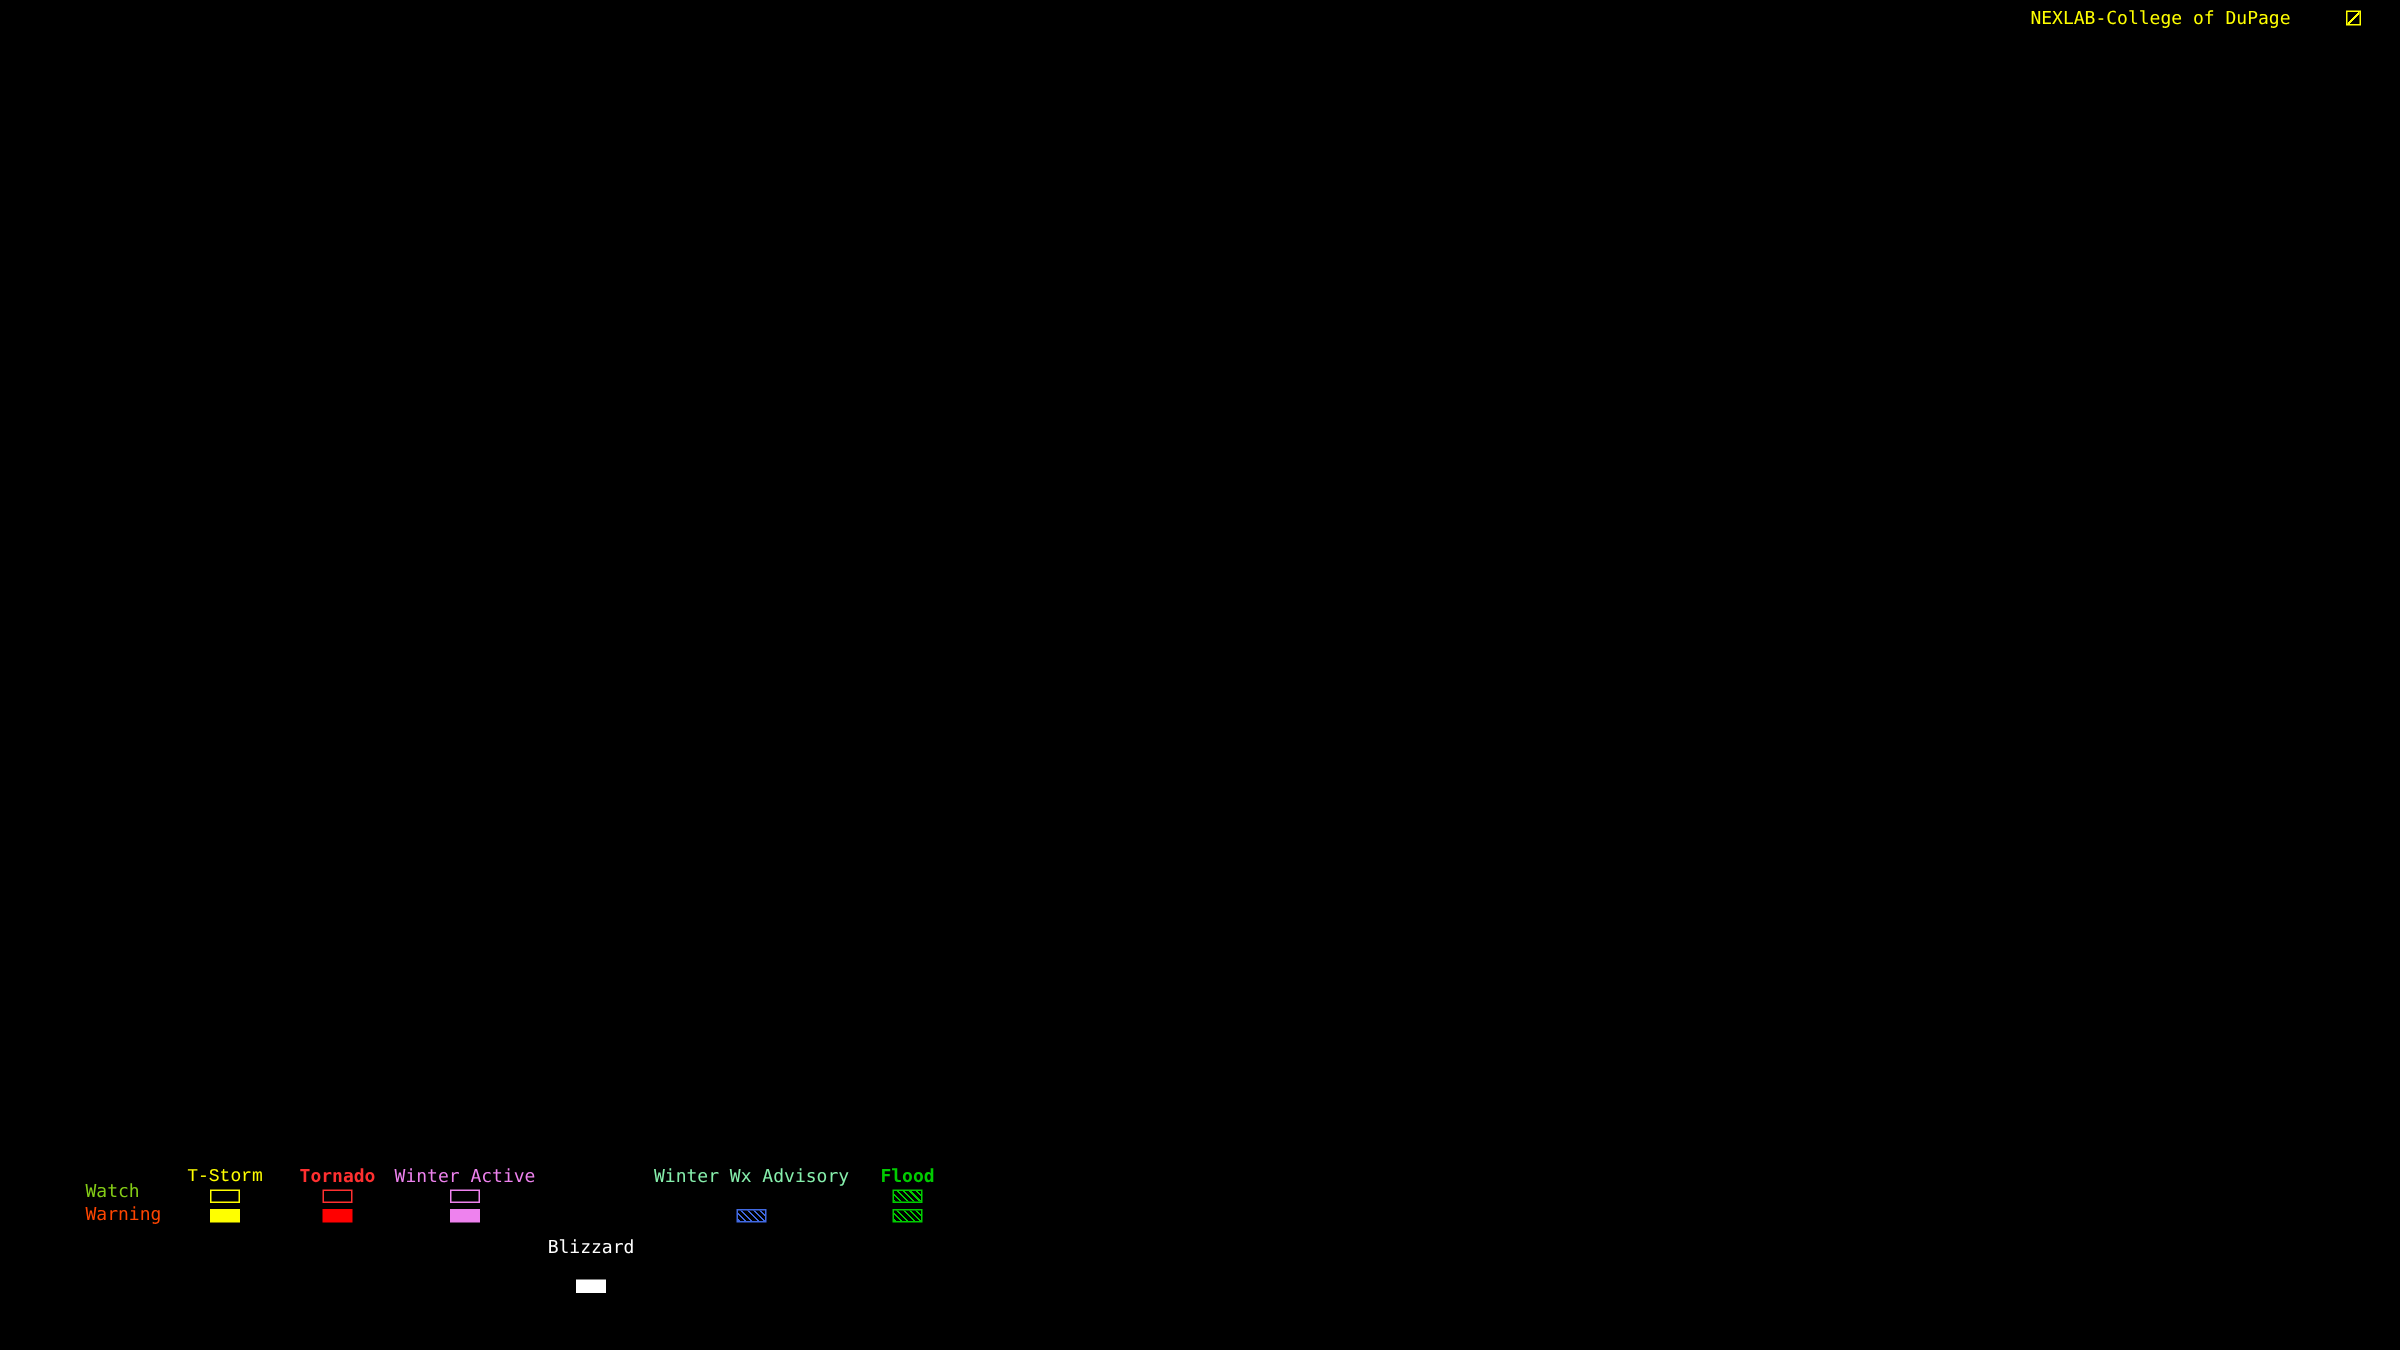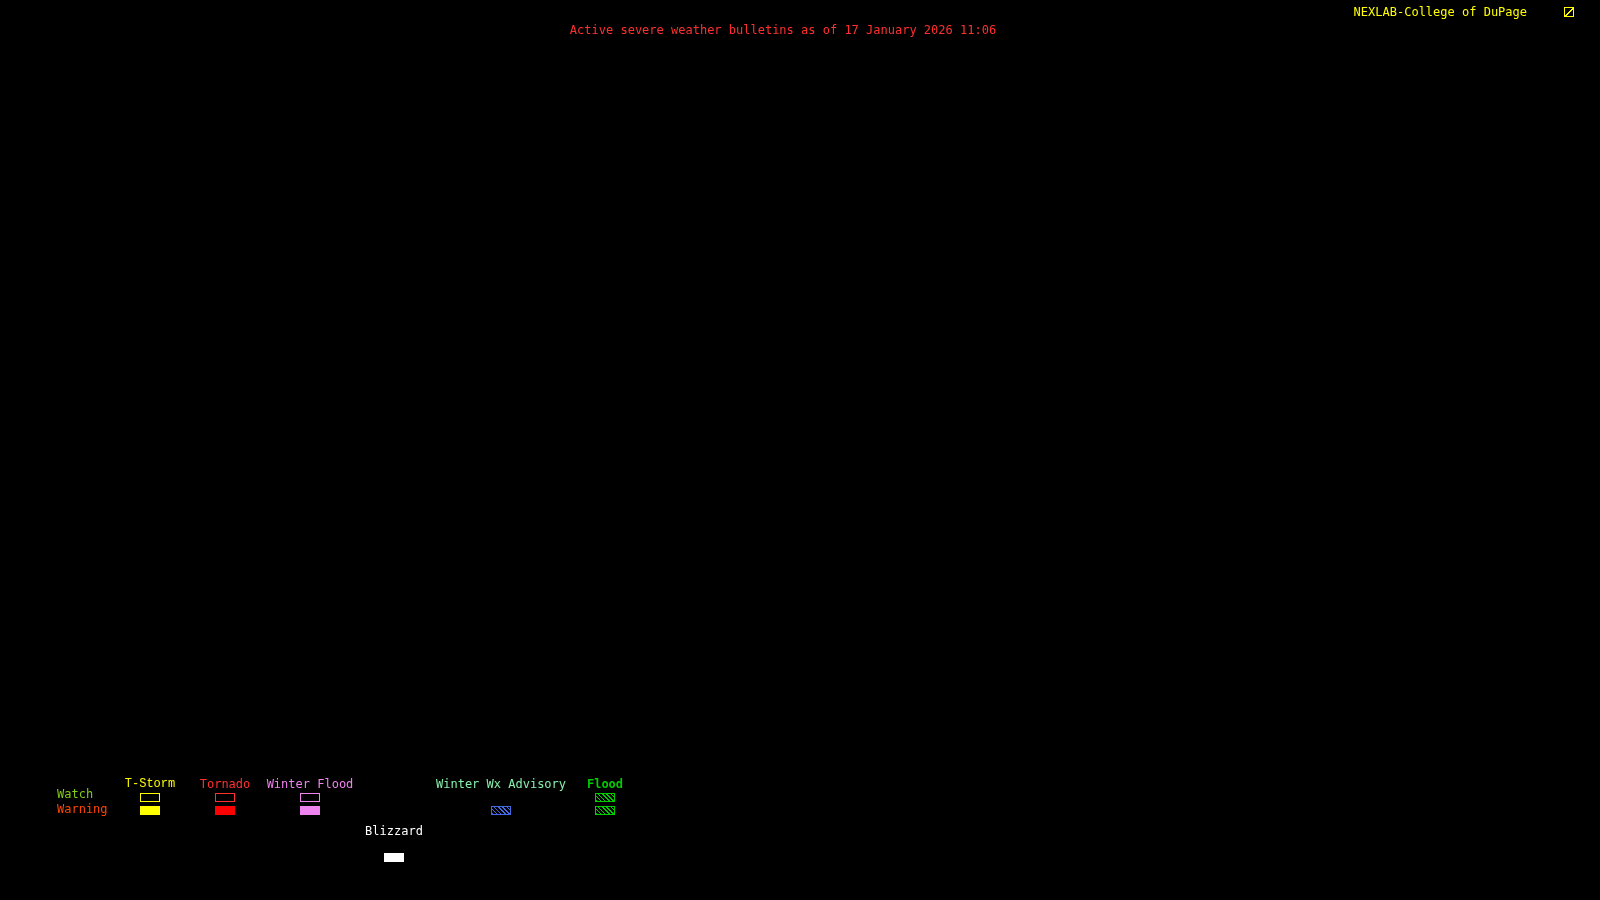--- a/index.html
+++ b/index.html
@@ -73,44 +73,43 @@
   .swatch.watch { top: 16px; }
   .swatch.warning { top: 29px; }
 </style>
 </head>
 <body>
 
 <div class="stage">
 
   <div class="map"></div>
 
-  <div class="title" style="color: rgb(255, 48, 48);">Active severe weather bulletins as of 17 January 2026 11:06</div>
 
   <div class="branding" style="color: rgb(255, 255, 0); gap: 37px;">
     <span>NEXLAB-College of DuPage</span>
     <span class="logo"></span>
   </div>
 
   <div class="row-label" style="left: 57px; top: 787px; color: #84cc16;">Watch</div>
   <div class="row-label" style="left: 57px; top: 802px; color: rgb(255, 69, 0);">Warning</div>
 
   <div class="legend-col" style="left:117px; width:66px;font-family:Liberation Mono, monospace;">
     <div class="legend-header" style="color: rgb(255, 255, 0);">T-Storm</div>
     <div class="swatch watch" style="border: 1px solid rgb(255, 255, 0);"></div>
     <div class="swatch warning" style="background: rgb(255, 255, 0);"></div>
   </div>
 
   <div class="legend-col" style="left:192px; width:66px;">
-    <div class="legend-header" style="color: rgb(255, 48, 48);">Tornado</div>
+    <div class="legend-header" style="color: rgb(255, 48, 48); font-weight: bold;">Tornado</div>
     <div class="swatch watch" style="border: 1px solid rgb(255, 48, 48);"></div>
     <div class="swatch warning" style="background: rgb(255, 0, 0);"></div>
   </div>
 
   <div class="legend-col" style="left:262px; width:96px;">
-    <div class="legend-header" style="color: rgb(238, 130, 238);">Winter Flood</div>
+    <div class="legend-header" style="color: rgb(238, 130, 238);">Winter Active</div>
     <div class="swatch watch" style="border: 1px solid rgb(238, 130, 238);"></div>
     <div class="swatch warning" style="background: rgb(238, 130, 238);"></div>
   </div>
 
   <div class="legend-col" style="left:361px; width:66px;margin-top:47px;">
     <div class="legend-header" style="color: rgb(255, 255, 255);">Blizzard</div>
 
     <div class="swatch warning" style="background: rgb(255, 255, 255);"></div>
   </div>
 

